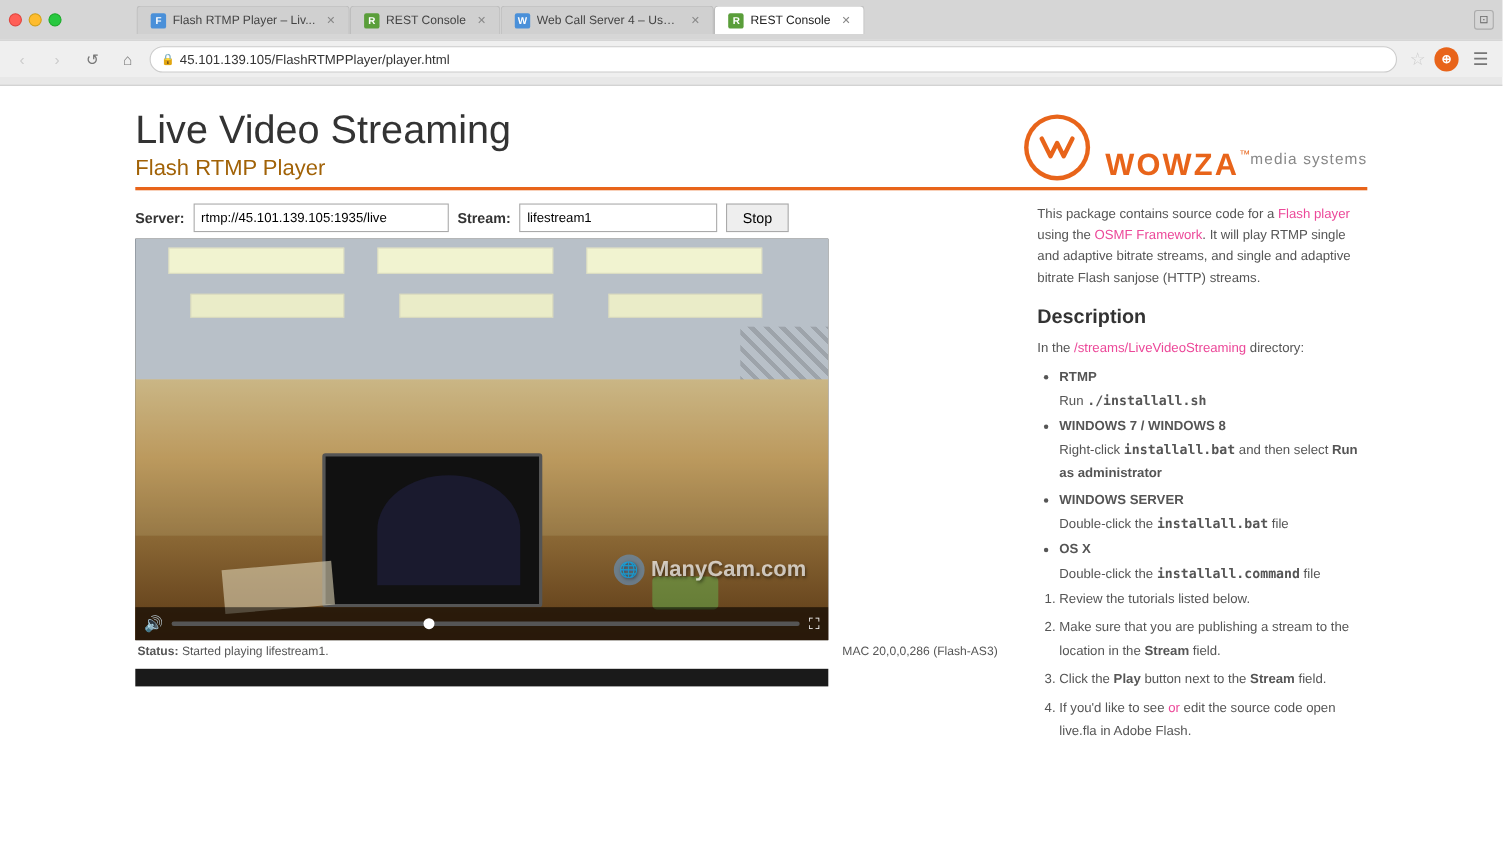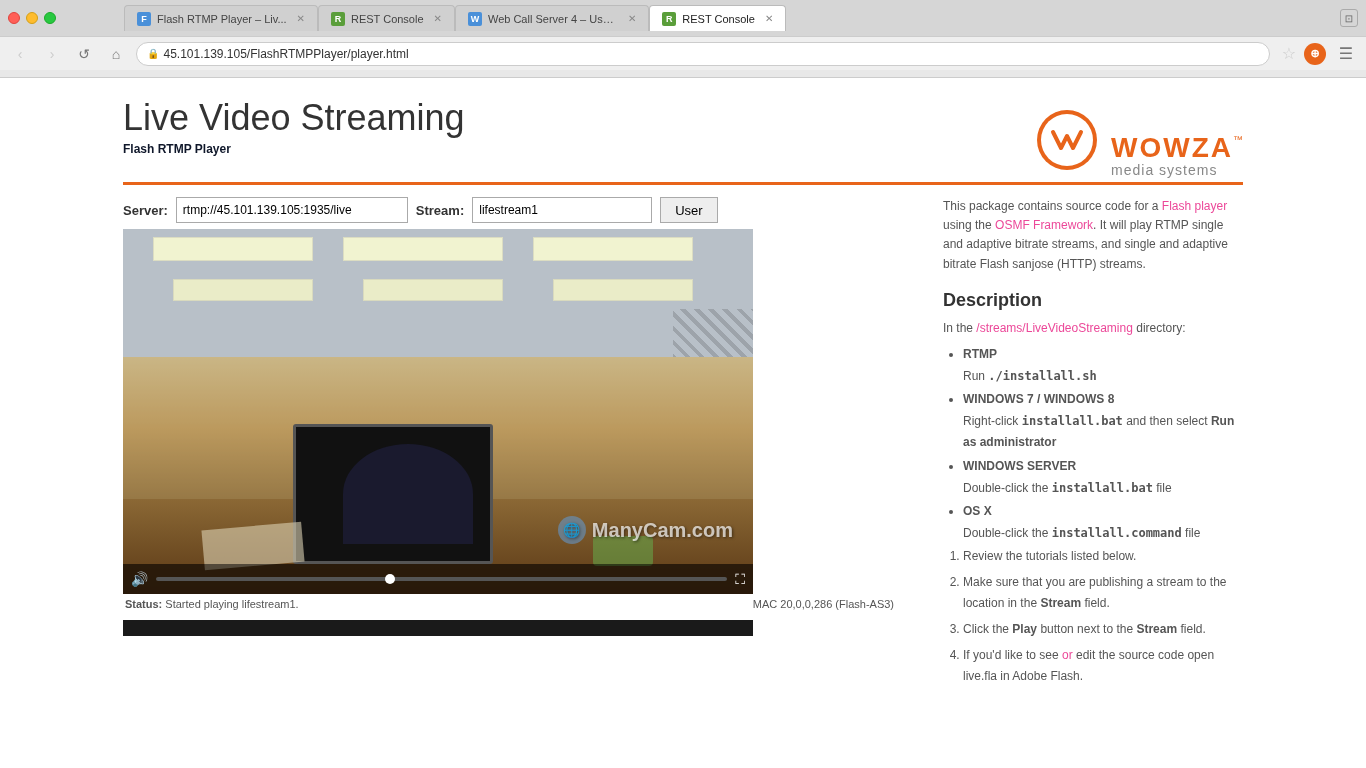--- a/index.html
+++ b/index.html
@@ -136,40 +136,39 @@
       width: 300px;
       flex-shrink: 0;
     }
     .page-title {
       font-size: 36px;
       font-weight: normal;
       color: #333;
       line-height: 1.1;
     }
     .page-subtitle {
-      font-size: 12px;
-      color: #0f172a;
+      font-size: 20px;
+      color: #a16207;
       margin-top: 4px;
-      font-weight: bold;
     }
 
     
     .wowza-logo {
       display: flex;
       align-items: center;
       gap: 12px;
       margin-top: 4px;
     }
     .wowza-icon {
       width: 64px;
       height: 64px;
     }
     .wowza-text-area {
       display: flex;
-      flex-direction: column;
+      flex-direction: row;
       margin-top: 32px;
     }
     .wowza-text {
       font-size: 28px;
       font-weight: bold;
       color: #e8641a;
       letter-spacing: 2px;
       line-height: 1;
     }
     .wowza-tm {
@@ -440,30 +439,30 @@
             <span class="wowza-text">WOWZA</span>
             <span class="wowza-tm">™</span>
           </div>
           <span class="wowza-sub">media systems</span>
         </div>
       </div>
     </div>
 
     <div class="orange-line-full"></div>
 
-    <div style="display:flex;gap:17px;">
+    <div style="display:flex;gap:4px;">
 
       <div class="left-column">
 
         <div class="player-controls">
           <span class="server-label">Server:</span>
           <input class="server-input" type="text" value="rtmp://45.101.139.105:1935/live" style="">
           <span class="stream-label">Stream:</span>
           <input class="stream-input" type="text" value="lifestream1" style="">
-          <button class="stop-btn">User</button>
+          <button class="stop-btn">Stop</button>
         </div>
 
         <div class="video-player">
 
           <div class="video-bg">
 
             <div class="ceiling-lights">
 
               <div class="light-rect" style="top:8px;left:30px;width:160px;height:24px;background:rgba(255,255,210,0.8);"></div>
               <div class="light-rect" style="top:8px;left:220px;width:160px;height:24px;background:rgba(255,255,210,0.8);"></div>

